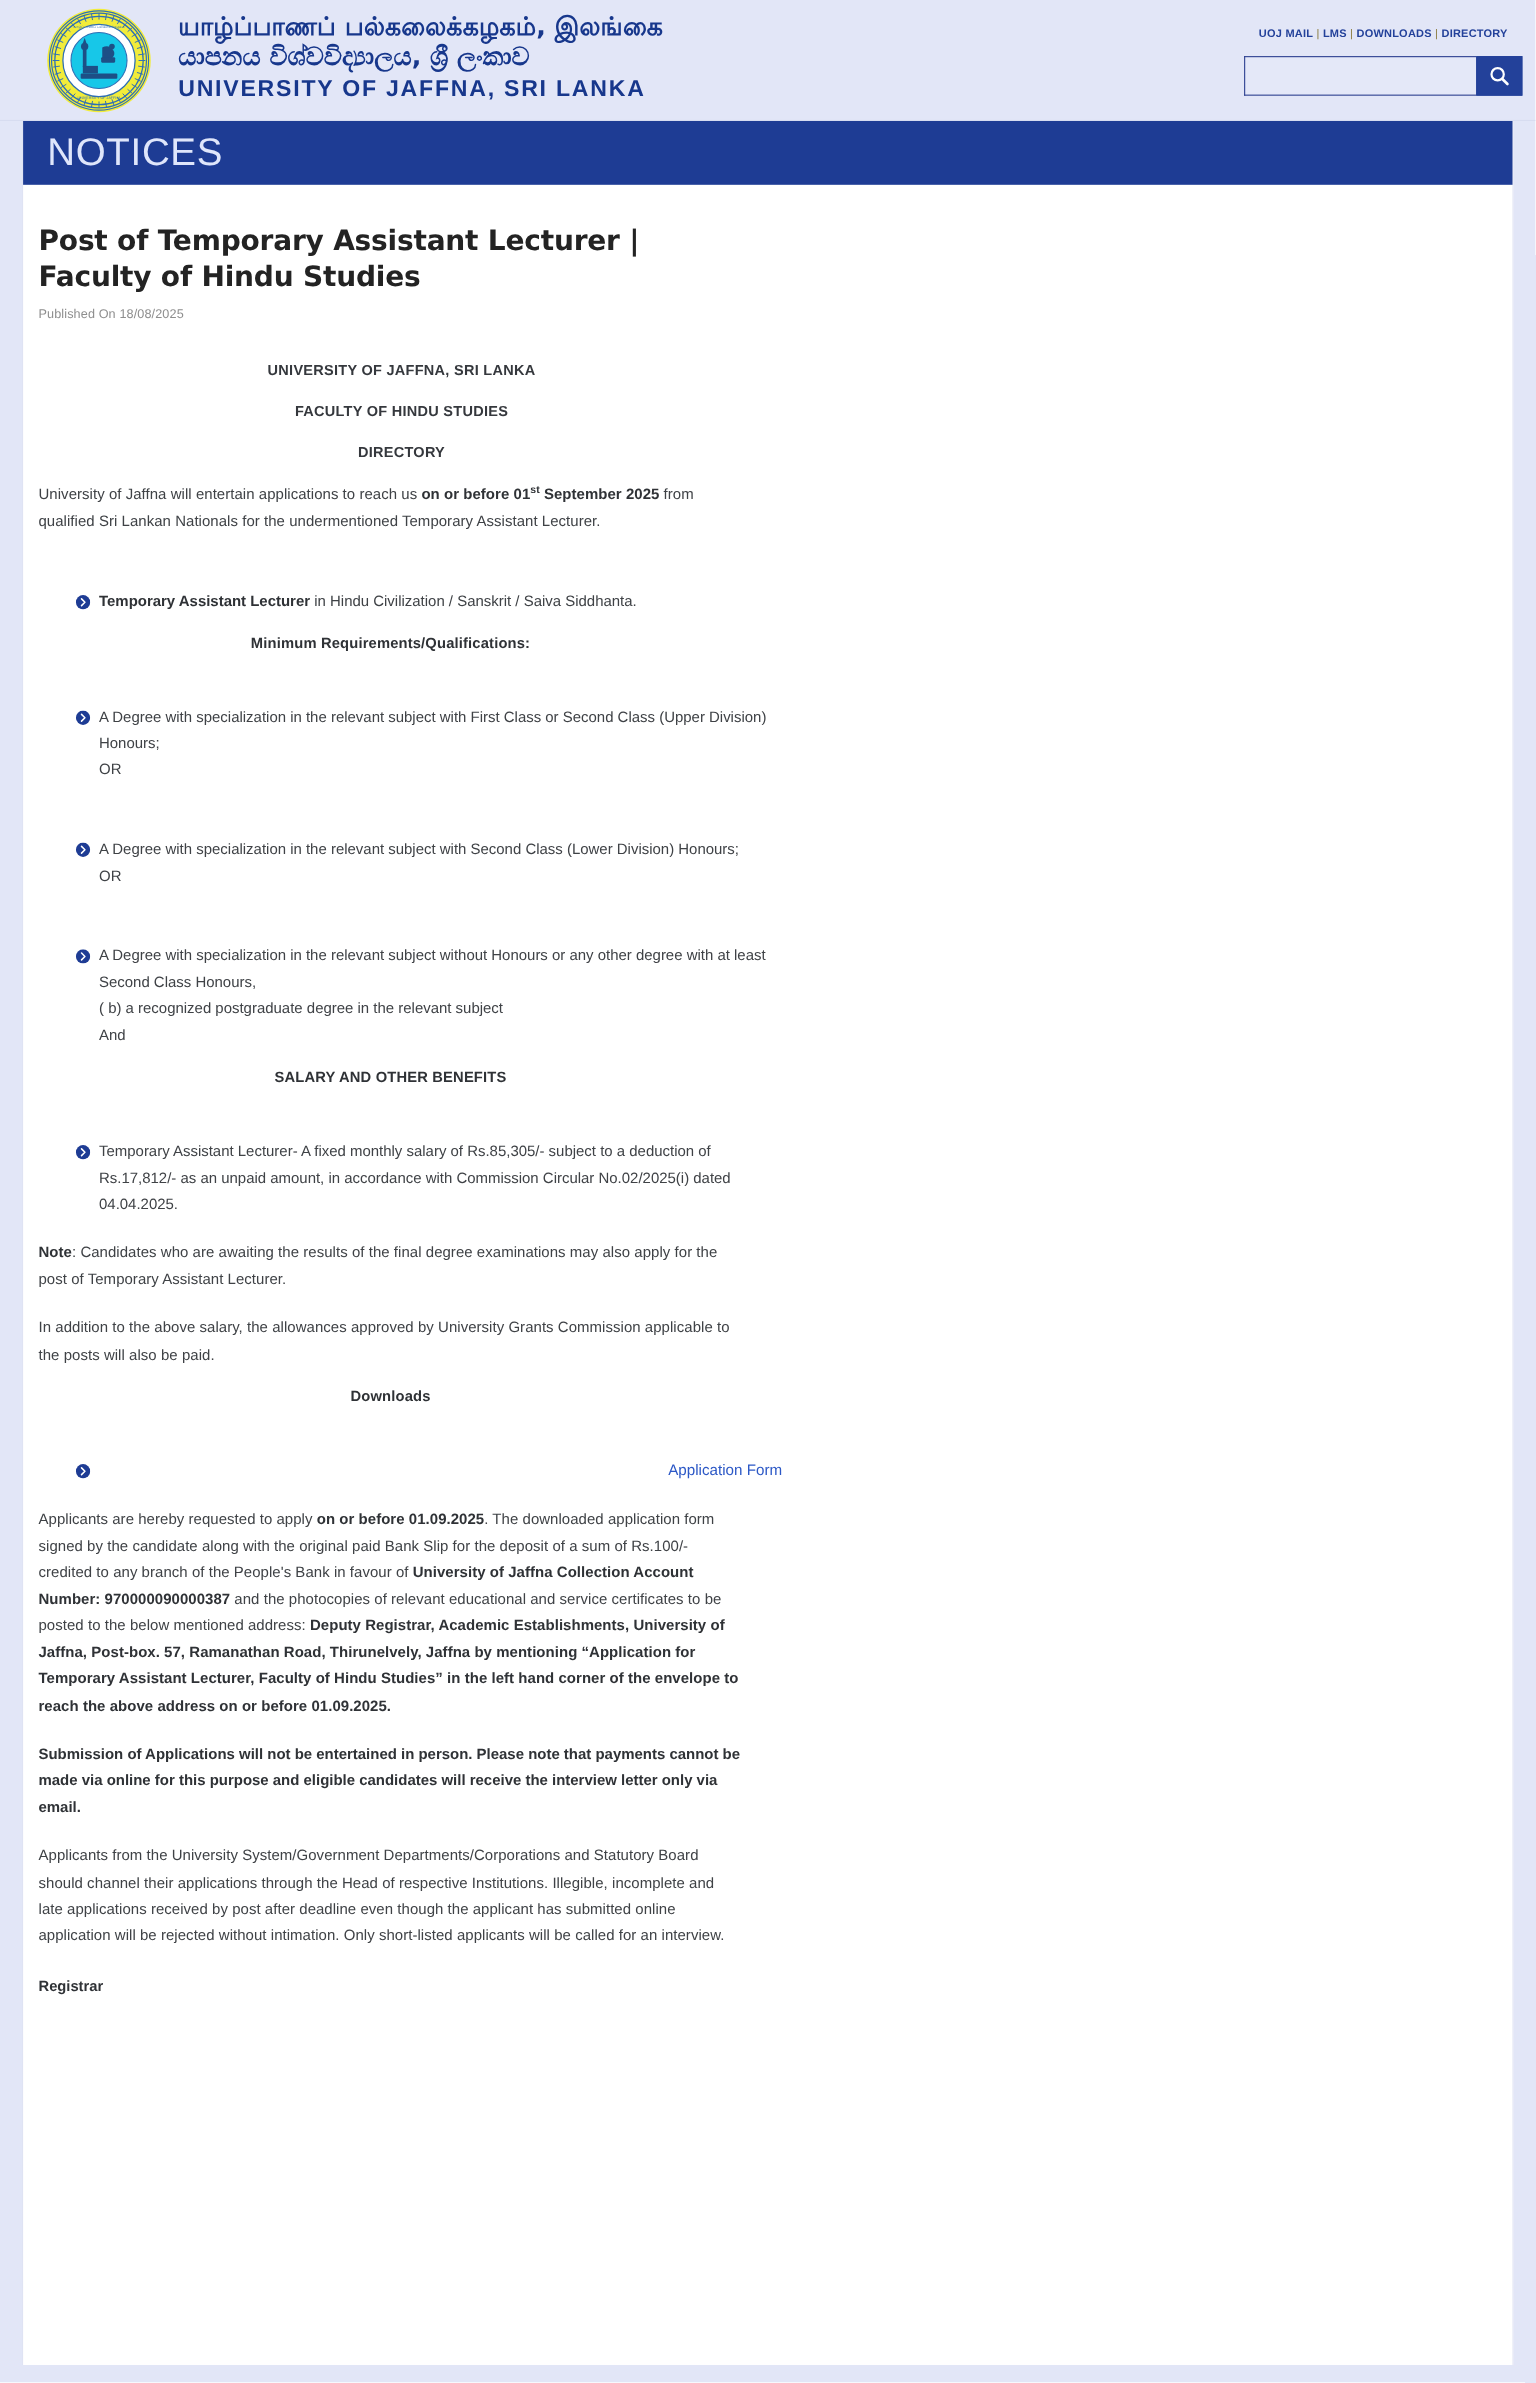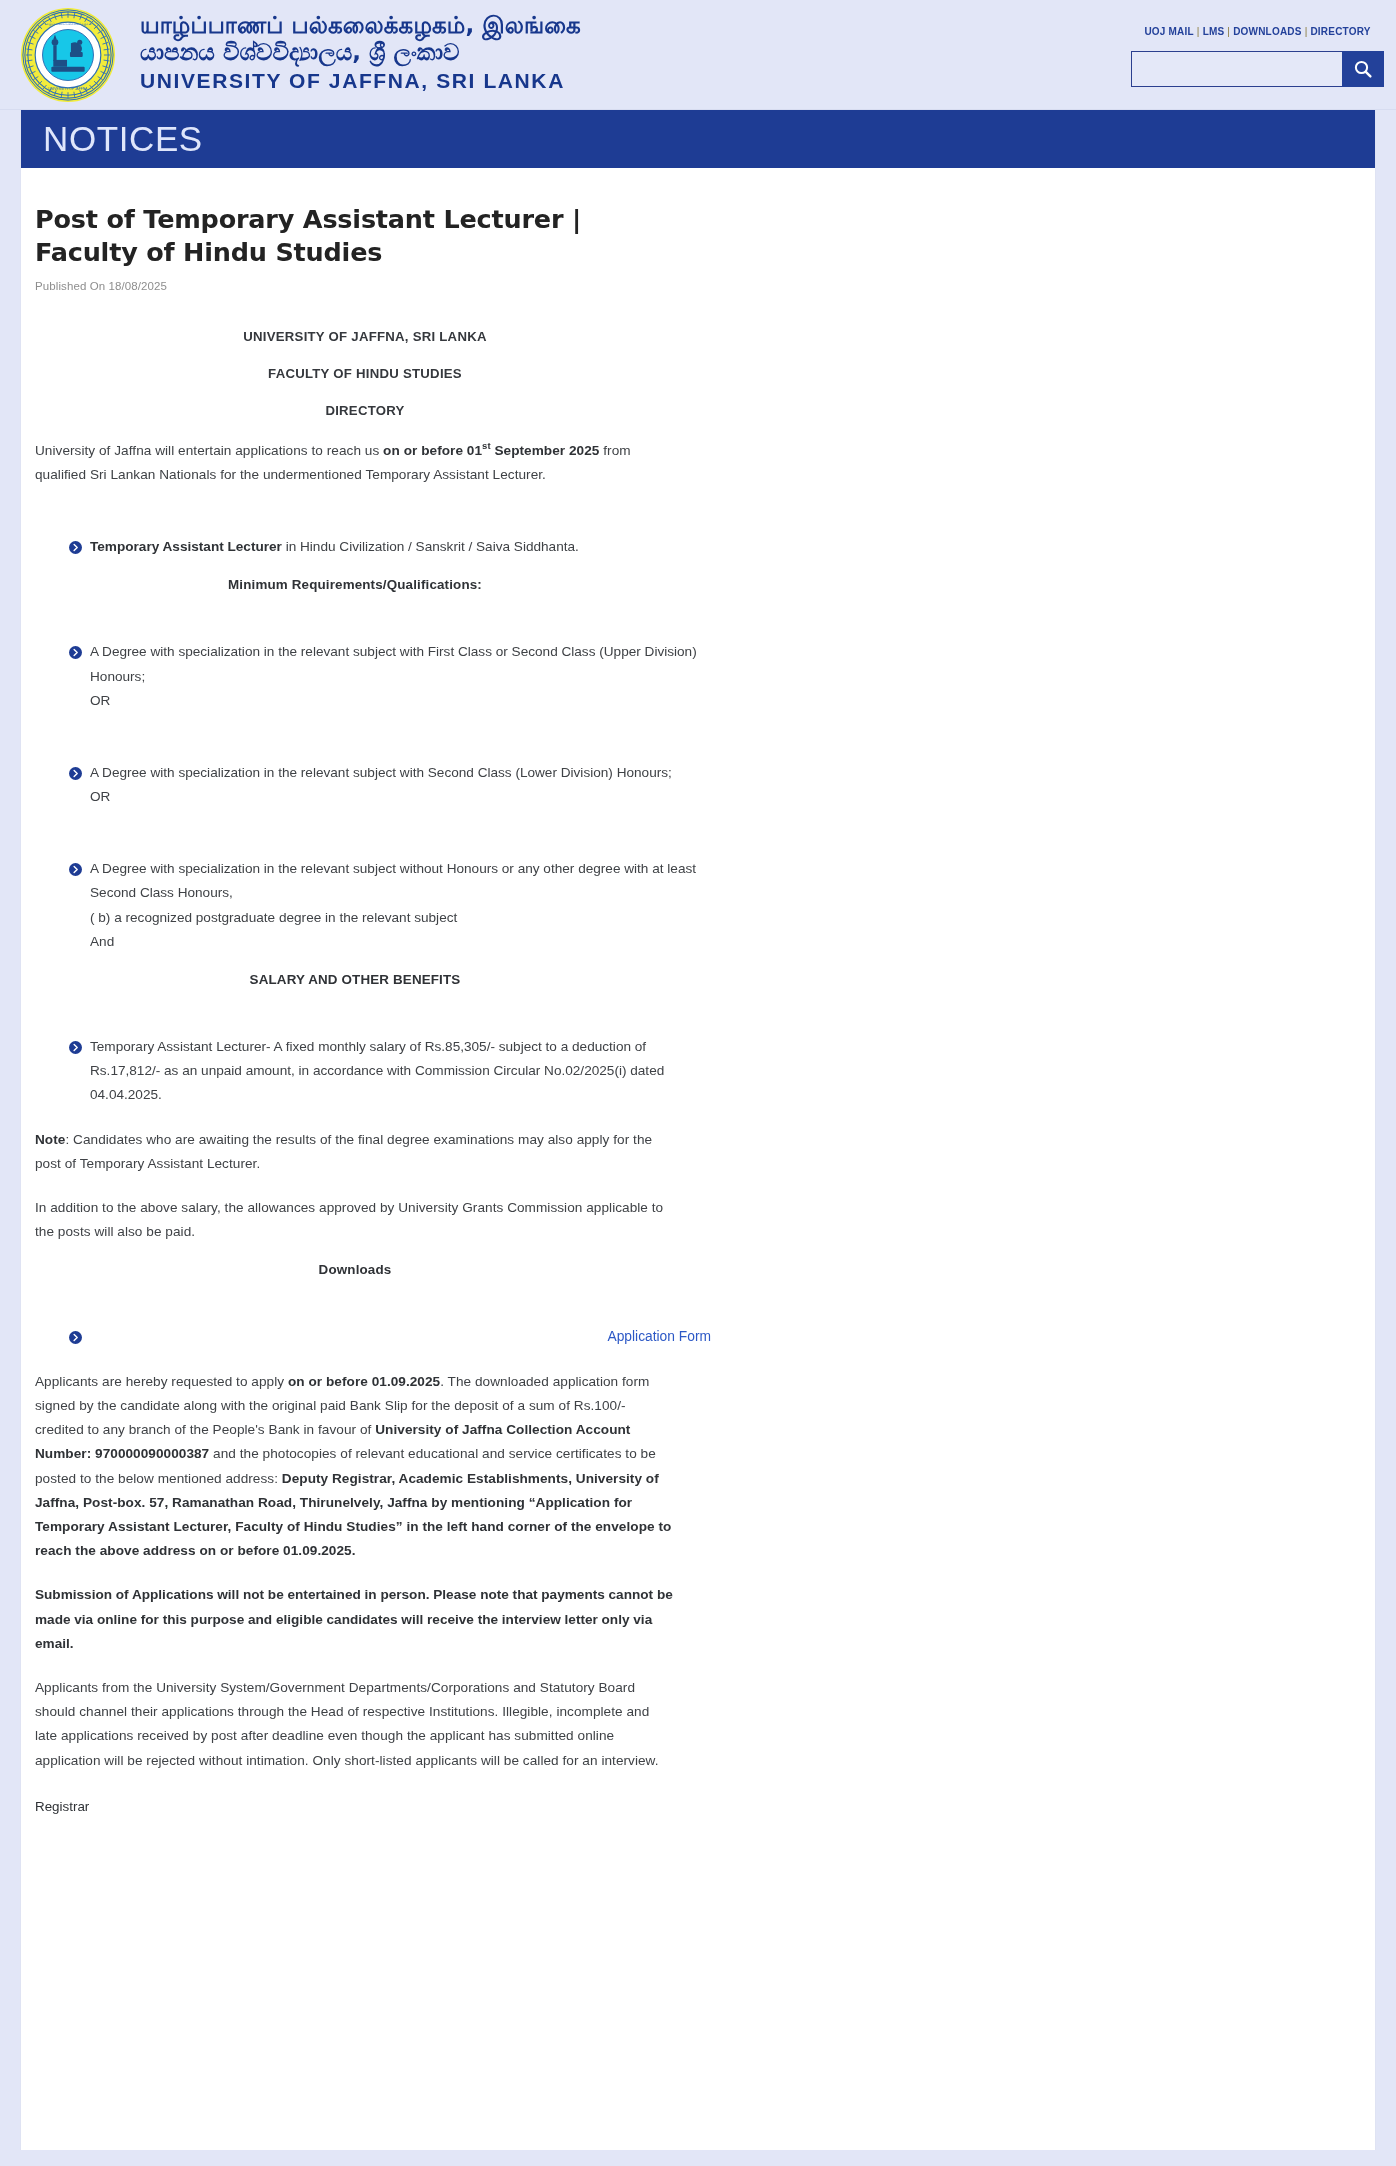--- a/index.html
+++ b/index.html
@@ -18,20 +18,21 @@
 
   
   .site-header {
     width: 1396px;
     height: 110px;
     background: #e2e6f7;
     position: relative;
     display: flex;
     align-items: flex-start;
     border-bottom: 1px solid #d7dcf0;
+    padding-left: 22px;
   }
   .logo-wrap {
     width: 112px;
     height: 110px;
     margin-left: 12px;
     display: flex;
     align-items: center;
     justify-content: center;
     flex: 0 0 auto;
   }
@@ -233,21 +234,21 @@
     width: 640px;
     font-size: 13.6px;
     line-height: 1.78;
     font-weight: bold;
     color: #2f3236;
     margin: 20px 0 0 0;
   }
   .registrar {
     width: 640px;
     font-size: 13.4px;
-    font-weight: normal;
+    font-weight: bold;
     color: #2f3236;
     margin: 26px 0 0 0;
   }
 </style>
 </head>
 <body>
 
 <header class="site-header">
 
   <div class="logo-wrap">

